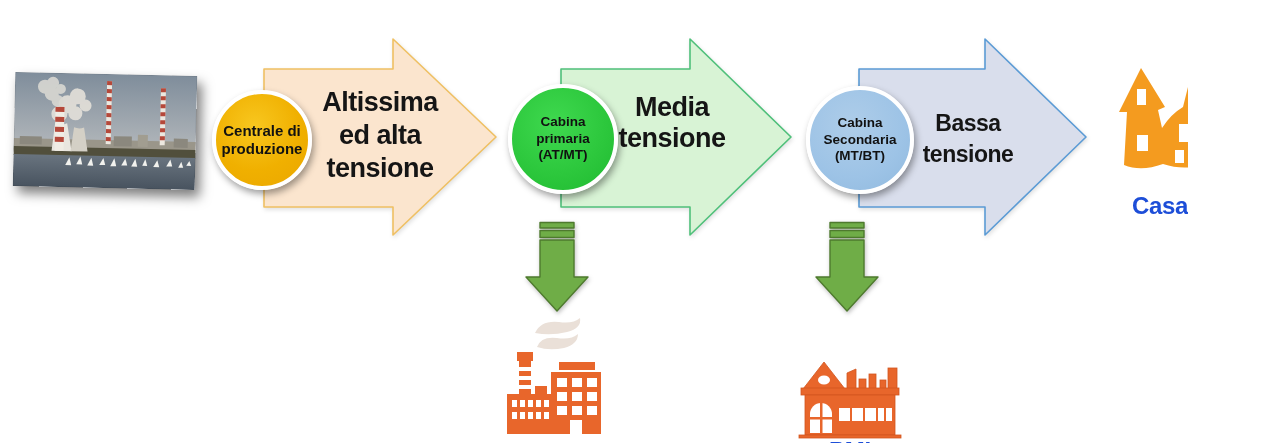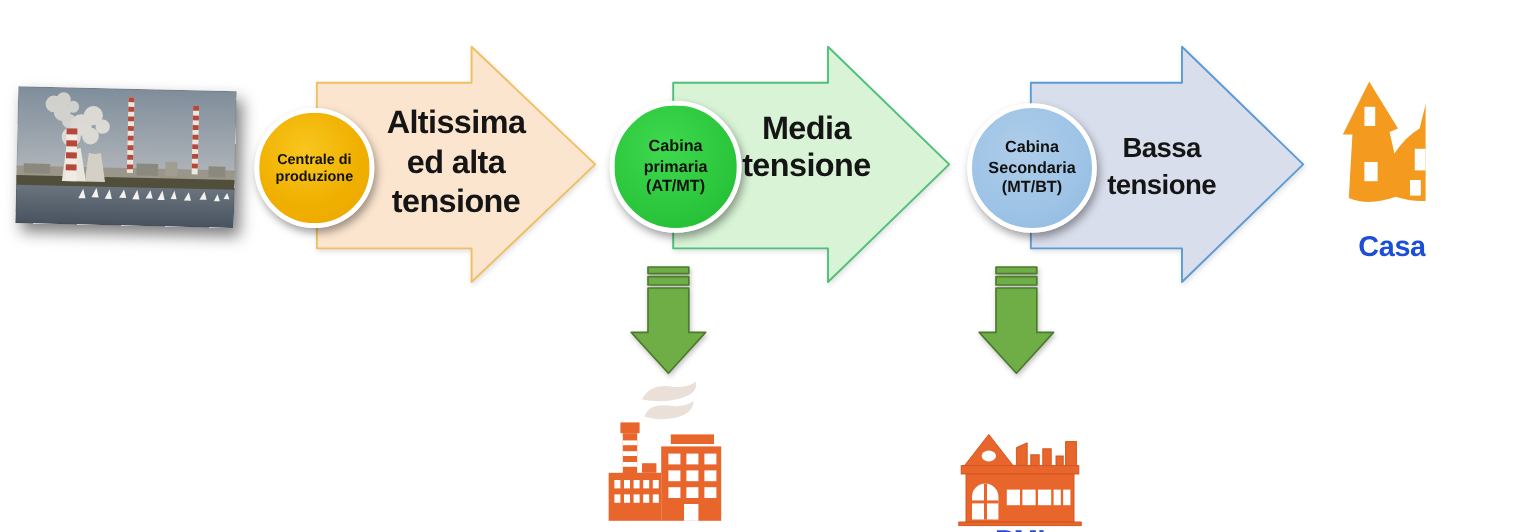--- a/index.html
+++ b/index.html
@@ -28,21 +28,21 @@
   .node {
     border-radius:50%;
     border:4px solid #ffffff;
     box-shadow:2px 4px 7px rgba(0,0,0,0.38);
     display:flex; align-items:center; justify-content:center;
     text-align:center; font-weight:bold; color:#111;
     white-space:pre-line;
   }
   .node-yellow { left:212px; top:66px;  width:100px; height:100px;
     background:radial-gradient(circle at 42% 35%, #f8c71f 0%, #f0b000 55%, #eaa600 100%);
-    font-size:12px; line-height:1.2; }
+    font-size:15px; line-height:1.2; }
   .node-green  { left:508px; top:60px;  width:110px; height:110px;
     background:radial-gradient(circle at 42% 35%, #3fd94f 0%, #2dc83d 55%, #1fba30 100%);
     font-size:13.5px; line-height:1.25; }
   .node-blue   { left:806px; top:62px;  width:108px; height:108px;
     background:radial-gradient(circle at 42% 35%, #aecde9 0%, #9dc3e6 60%, #90b9de 100%);
     font-size:13.5px; line-height:1.25; }
 
   
   .arrow-label {
     color:#151515; font-weight:bold; text-align:center;

